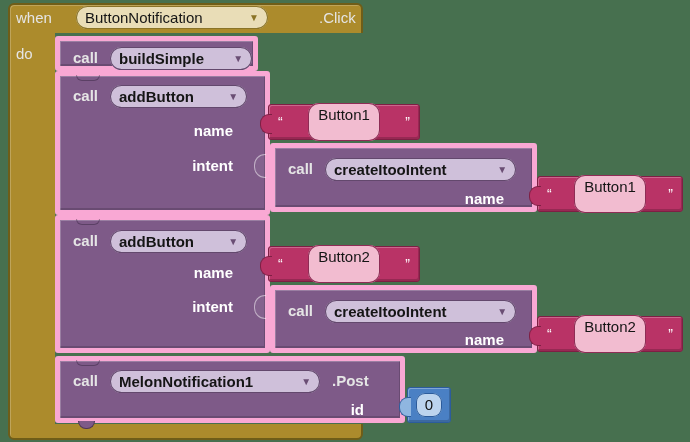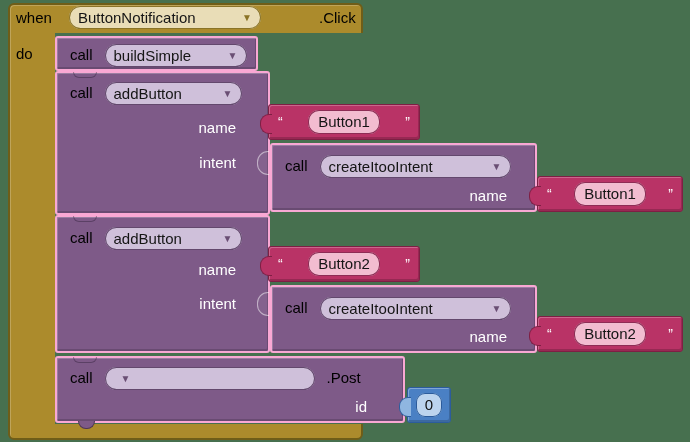--- a/index.html
+++ b/index.html
@@ -7,34 +7,34 @@
   #workspace{position:relative;width:690px;height:442px;background:#47704f;overflow:hidden;}
 
   .abs{position:absolute;box-sizing:border-box;}
 
   
   .gold-outer{left:8px;top:3px;width:355px;height:437px;background:#ac8b2c;
     border:2px solid #6f5d18;border-radius:6px;
     box-shadow:inset 1px 1px 0 rgba(255,255,255,.22);}
   .gold-cut{left:55px;top:33px;width:312px;height:391px;background:#47704f;}
 
-  .kw{color:#000000;font-size:15px;line-height:20px;white-space:nowrap;}
+  .kw{color:#e5e5e5;font-size:15px;line-height:20px;white-space:nowrap;}
 
   .pill{display:inline-flex;align-items:center;justify-content:space-between;
     box-sizing:border-box;height:23px;border-radius:12px;padding:0 9px;
     font-size:15px;color:#151515;white-space:nowrap;cursor:pointer;}
   .pill .arr{font-size:10px;margin-left:7px;}
   .pill-beige{background:#e9ddb7;box-shadow:inset 0 0 0 1px #8a7428;}
   .pill-beige .arr{color:#8a7326;}
   .pill-lav{background:#cfc0da;box-shadow:inset 0 0 0 1px #63486d;}
   .pill-lav .arr{color:#6a4e74;}
 
   
-  .block{border:2px solid #f9a8d4;border-radius:3px;
-    box-shadow:inset 1px 1px 0 rgba(255,255,255,.22), inset -1px -2px 0 rgba(0,0,0,.16);}
+  .block{border:5px solid #f9a8d4;border-radius:3px;
+    box-shadow:inset 1px 1px 0 rgba(255,255,255,.22), inset -1px -2px 0 rgba(0,0,0,.16);font-weight:bold;}
   .purple{background:#7e5a88;}
   .hdr{display:flex;align-items:center;gap:12px;padding-left:13px;height:34px;}
   .arg-label{position:absolute;color:#fff;font-size:15px;white-space:nowrap;}
   .notch-dip{position:absolute;left:16px;top:-1px;width:22px;height:5px;
     border:1px solid rgba(40,25,50,.4);border-top:none;border-radius:0 0 10px 10px;}
   .socket-arc{position:absolute;right:-1px;width:11px;height:22px;
     border:1px solid rgba(255,255,255,.5);border-right:none;
     border-radius:11px 0 0 11px;background:rgba(255,255,255,.05);}
 
   
@@ -42,38 +42,38 @@
     padding:0 9px;border-radius:3px;}
   .crimson{background:#b93366;border:1px solid #7e1f44;
     box-shadow:inset 1px 1px 0 rgba(255,255,255,.25), inset -1px -2px 0 rgba(0,0,0,.18);}
   .blue{background:#4a80c4;border:1px solid #2c5c9c;
     box-shadow:inset 1px 1px 0 rgba(255,255,255,.3), inset -1px -2px 0 rgba(0,0,0,.18);}
   .plug{position:absolute;left:-9px;top:9px;width:11px;height:18px;
     border-radius:9px 0 0 9px;border:1px solid;border-right:none;}
   .plug-crimson{background:#b93366;border-color:#7e1f44;}
   .plug-blue{background:#8fb6e0;border-color:#2c5c9c;}
   .quote{color:#fff;font-size:14px;line-height:14px;}
-  .txtfield{background:#f2bcd0;border-radius:11px;height:24px;line-height:24px;
+  .txtfield{background:#f2bcd0;border-radius:11px;height:38px;line-height:24px;
     padding:0 10px;font-size:15px;color:#151515;box-shadow:inset 0 0 0 1px #8e2c55;}
   .numfield{background:#bcd4ee;border-radius:9px;height:24px;line-height:24px;
     padding:0 9px;font-size:15px;color:#111;box-shadow:inset 0 0 0 1px #2c5c9c;}
 
   .bottom-tab{left:78px;top:421px;width:17px;height:8px;background:#7e5a88;
     border:1px solid #4f3757;border-top:none;border-radius:0 0 8px 8px;}
 </style>
 </head>
 <body>
 
 <div id="workspace">
 
   <div class="abs gold-outer"></div>
   <div class="abs gold-cut"></div>
 
   <span class="abs kw" style="left:16px;top:8px;">when</span>
-  <div class="abs pill pill-beige" style="left:69px;top:6px;width:192px;text-align:center;">
+  <div class="abs pill pill-beige" style="left:76px;top:6px;width:192px;text-align:center;">
     <span>ButtonNotification</span>
     <span class="arr">▼</span>
   </div>
   <span class="abs kw" style="left:297px;top:8px;margin-left:22px;">.Click</span>
   <span class="abs kw" style="left:16px;top:44px;">do</span>
 
   <div class="abs block purple" style="left:55px;top:36px;width:203px;height:35px;">
     <div class="hdr">
       <span class="kw">call</span>
       <div class="pill pill-lav" style="width:142px;">
@@ -159,20 +159,21 @@
     <span class="quote">“</span>
     <span class="txtfield">Button2</span>
     <span class="quote">”</span>
   </div>
 
   <div class="abs block purple" style="left:55px;top:356px;width:350px;height:67px;">
     <div class="notch-dip"></div>
     <div class="hdr" style="margin-top:3px;">
       <span class="kw">call</span>
       <div class="pill pill-lav" style="width:210px;">
+        <span>MelonNotification1</span>
         <span class="arr">▼</span>
       </div>
       <span class="kw">.Post</span>
     </div>
     <span class="arg-label" style="right:36px;top:40px;text-align:center;">id</span>
   </div>
 
   <div class="abs val blue" style="left:407px;top:387px;width:44px;height:36px;justify-content:center;">
     <div class="plug plug-blue"></div>
     <span class="numfield">0</span>

